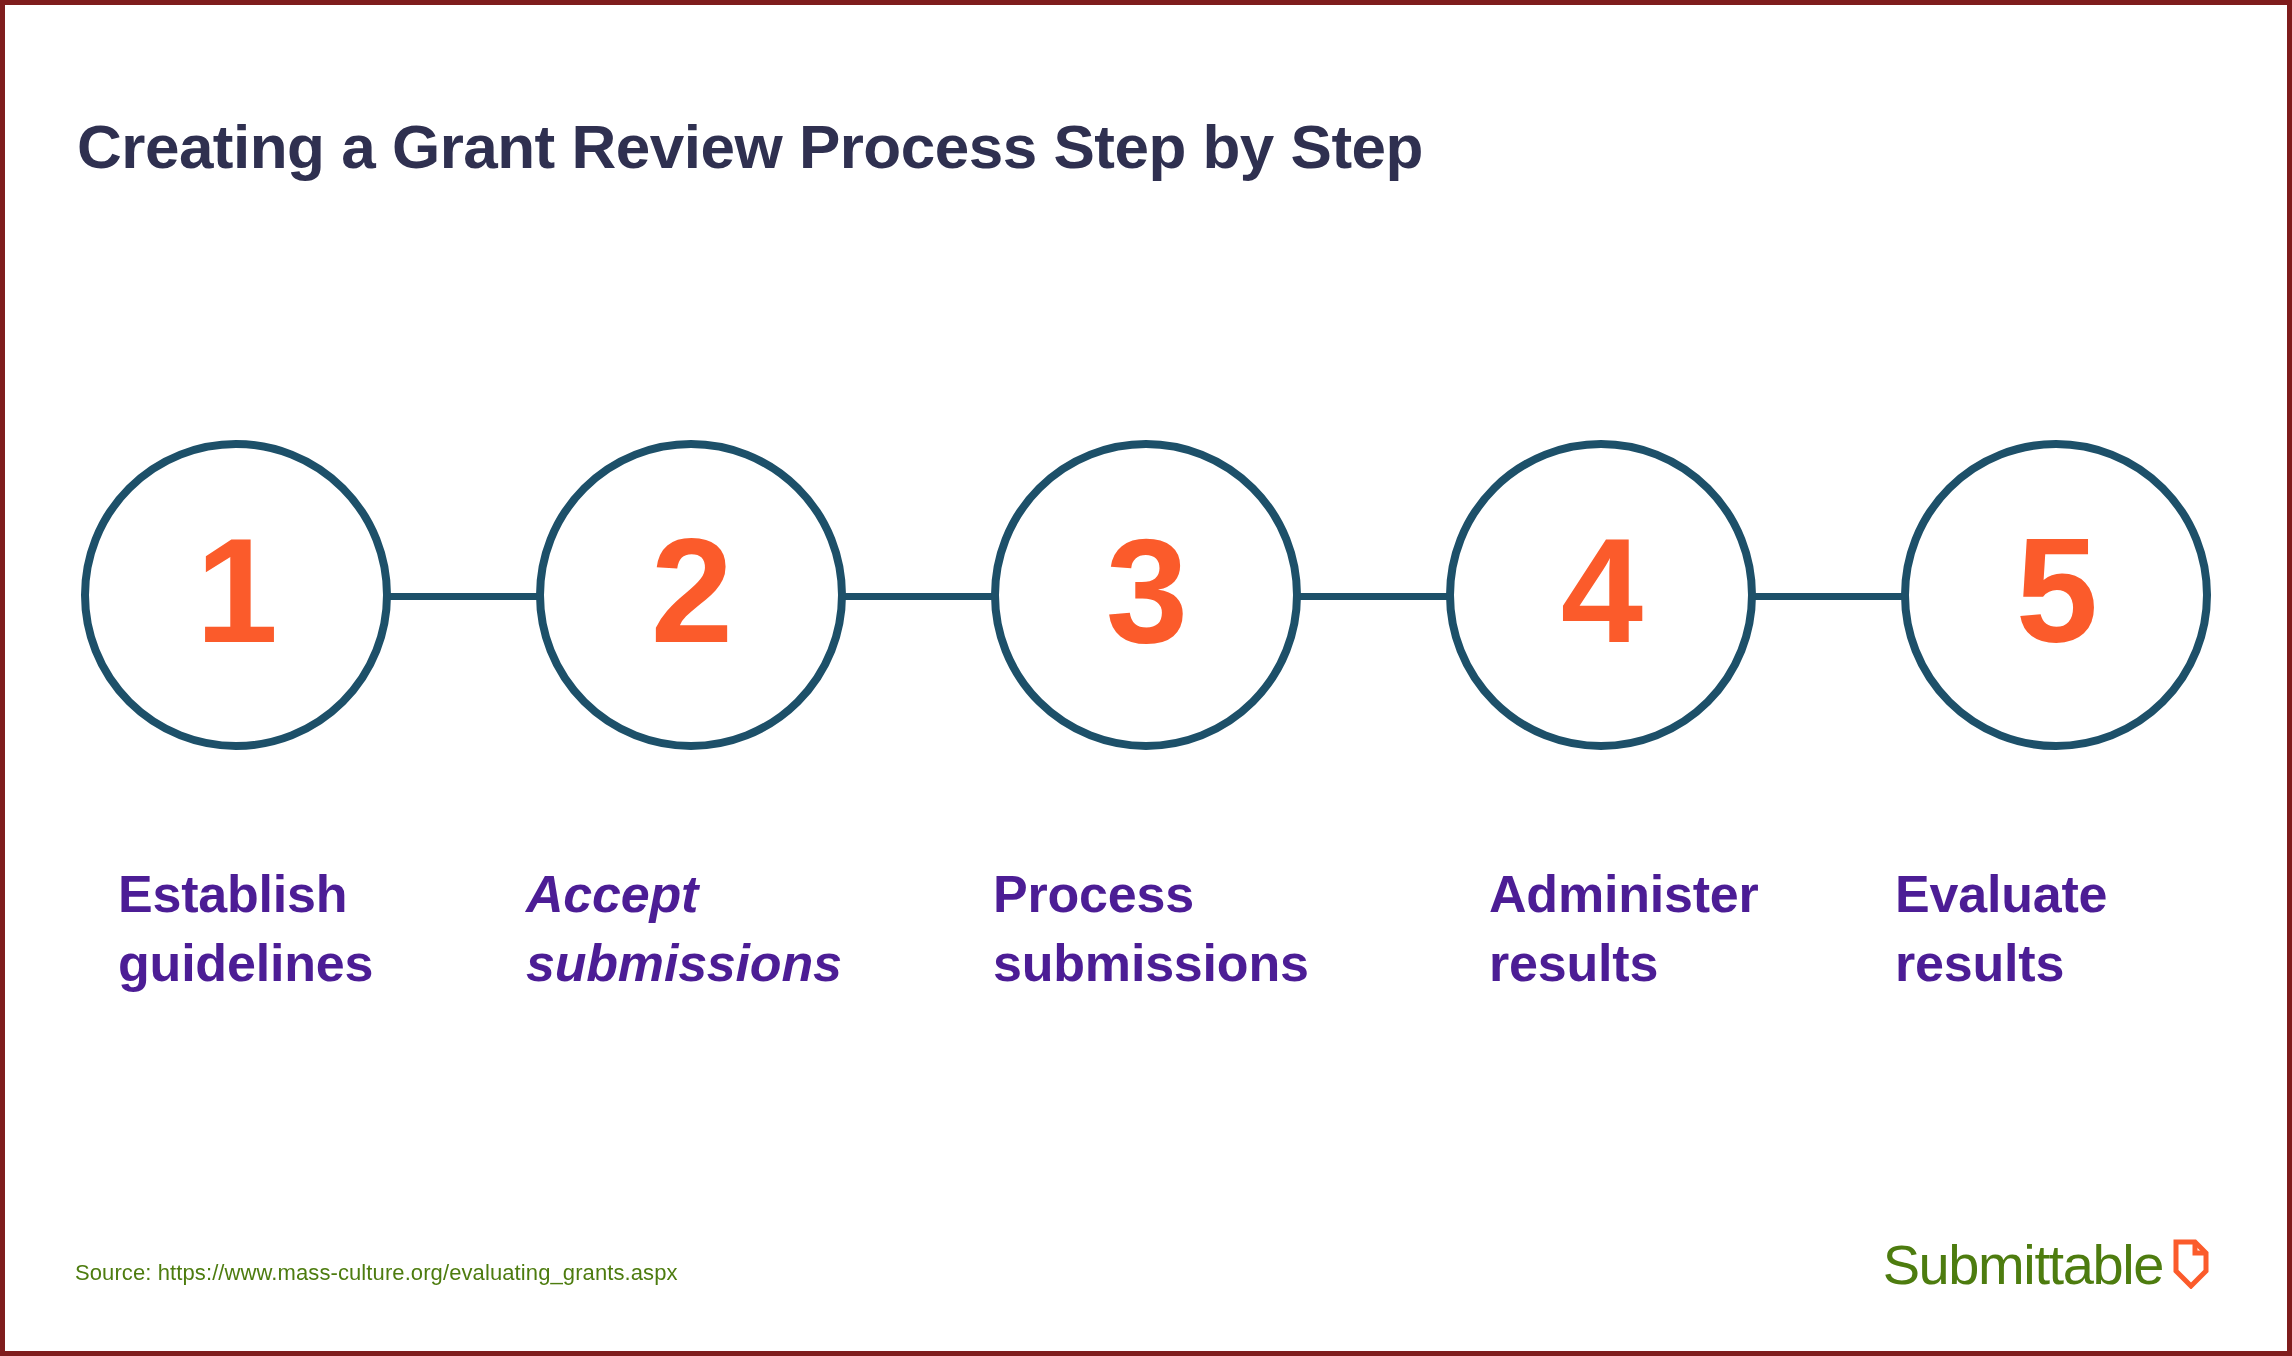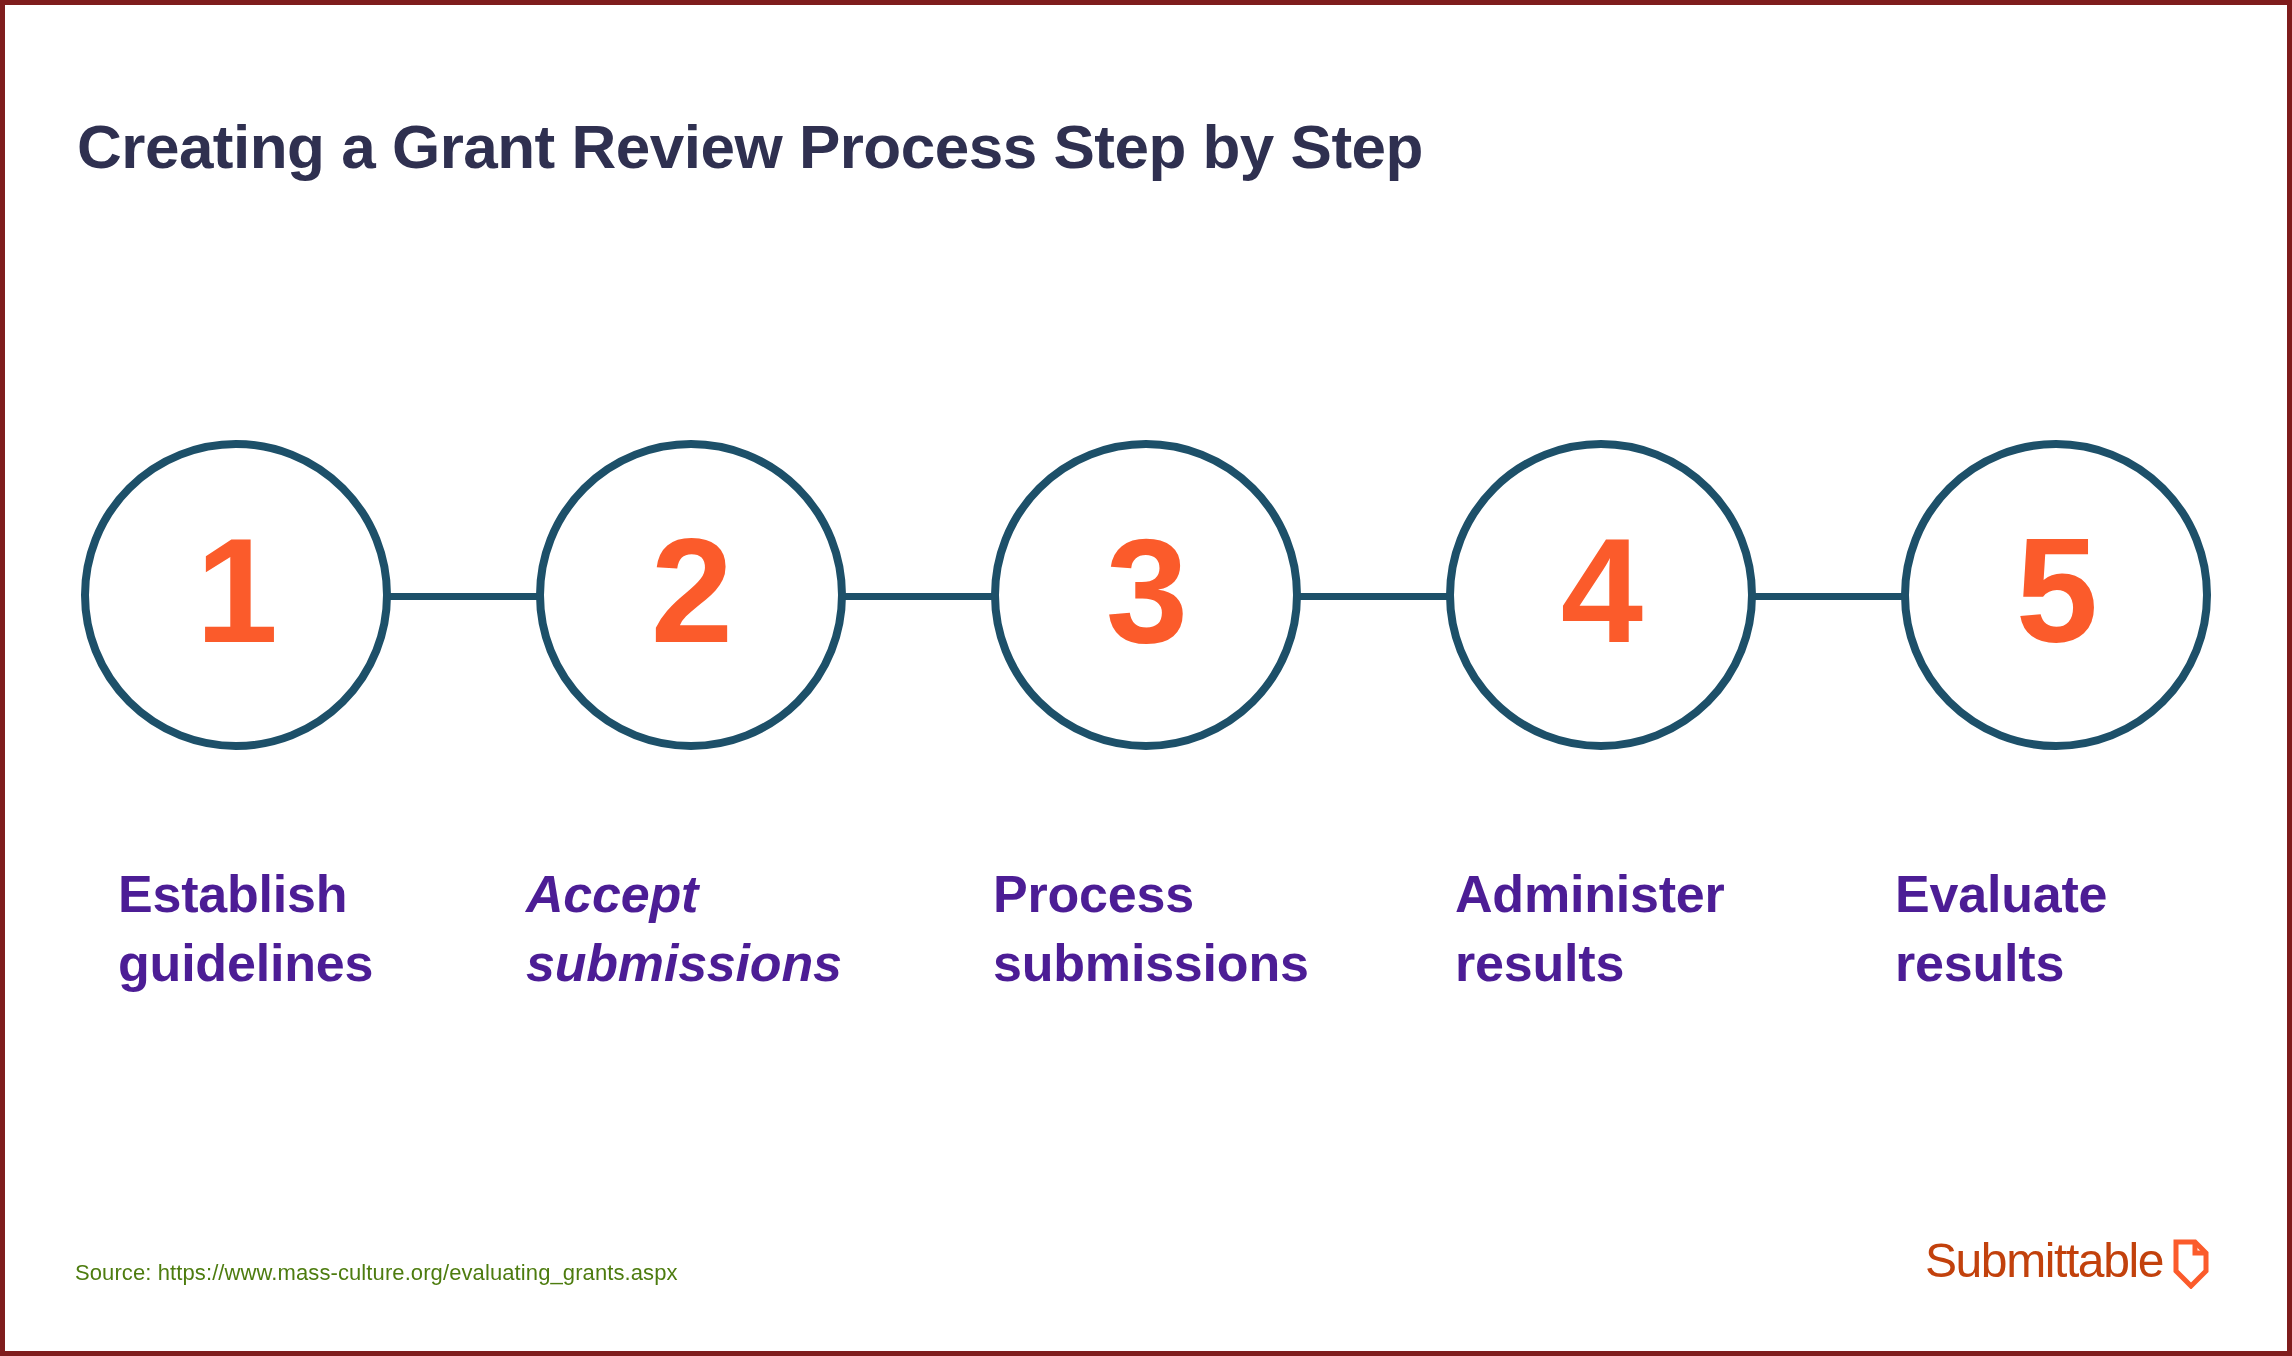--- a/index.html
+++ b/index.html
@@ -111,23 +111,23 @@
   }
   .logo {
     position: absolute;
     right: 78px;
     top: 1232px;
     display: flex;
     align-items: flex-start;
     gap: 10px;
   }
   .logo-word {
-    font-size: 48px;
+    font-size: 56px;
     font-weight: 400;
-    color: #c2410c;
+    color: #4d7c0f;
     letter-spacing: -1.4px;
     line-height: 1;
   }
   .logo-mark {
     width: 36px;
     height: 50px;
     position: relative;
     top: 2px;
   }
 </style>
@@ -171,21 +171,21 @@
       <span class="caption-line">guidelines</span>
     </div>
     <div class="caption" style="left:521px;font-style:italic;">
       <span class="caption-line">Accept</span>
       <span class="caption-line">submissions</span>
     </div>
     <div class="caption" style="left:988px;">
       <span class="caption-line">Process</span>
       <span class="caption-line">submissions</span>
     </div>
-    <div class="caption" style="left:1450px;">
+    <div class="caption" style="left:1484px;">
       <span class="caption-line">Administer</span>
       <span class="caption-line">results</span>
     </div>
     <div class="caption" style="left:1890px;">
       <span class="caption-line">Evaluate</span>
       <span class="caption-line">results</span>
     </div>
   </div>
 
   <div class="source">Source: https://www.mass-culture.org/evaluating_grants.aspx</div>

